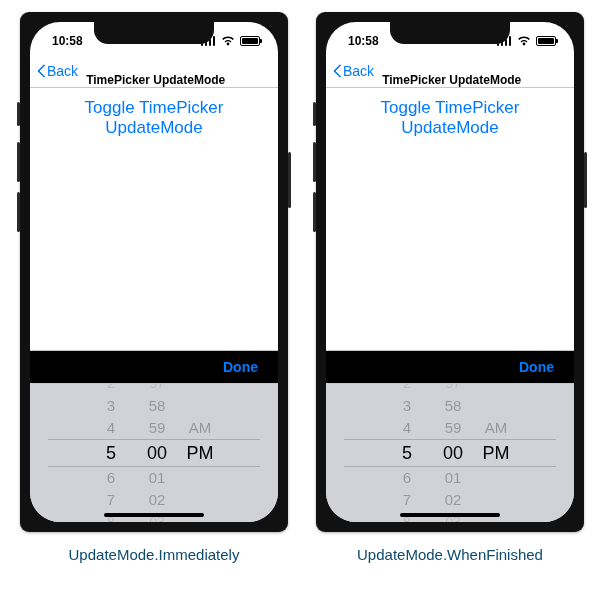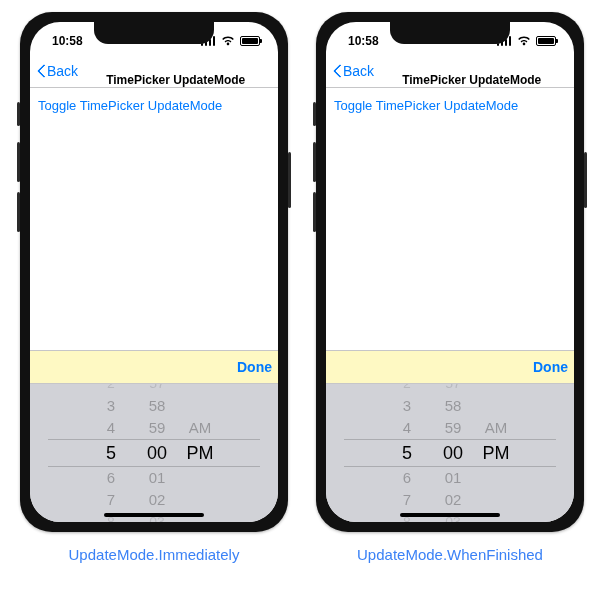--- a/index.html
+++ b/index.html
@@ -28,31 +28,31 @@
     justify-content: center;
   }
   .col {
     flex: 1;
     display: flex;
     flex-direction: column;
     align-items: center;
   }
   .caption {
     font-size: 15px;
-    color: #3b82f6;
+    color: #0c4a6e;
     margin: 14px 0 10px 0;
     text-align: center;
   }
 
   
   .phone {
     width: 268px;
     height: 520px;
     background: #111;
-    border-radius: 32px;
+    border-radius: 9px;
     padding: 10px;
     position: relative;
     box-shadow: 0 1px 3px rgba(0,0,0,0.3);
   }
   .side-btn { position:absolute; background:#2a2a2a; border-radius:2px; }
   .sb-l1 { left:-3px; top:90px; width:3px; height:24px; }
   .sb-l2 { left:-3px; top:130px; width:3px; height:40px; }
   .sb-l3 { left:-3px; top:180px; width:3px; height:40px; }
   .sb-r  { right:-3px; top:140px; width:3px; height:56px; }
 
@@ -111,21 +111,20 @@
   .batt-icon i { display:block; margin:1px; height:6px; width:16px; background:#000; border-radius:1px; }
 
   
   .nav-bar {
     height: 34px;
     border-bottom: 1px solid var(--ios-border);
     display: flex;
     align-items: center;
     position: relative;
     padding: 0 6px;
-    gap: 20px;
   }
   .back-btn {
     display:flex; align-items:center;
     color: var(--ios-blue);
     font-size: 14px;
     cursor:pointer;
   }
   .chevron-left {
     width:10px; height:16px;
     display:inline-block;
@@ -151,36 +150,36 @@
   }
 
   
   .cell {
     padding: 8px 12px;
     font-size: 13px;
     border-bottom: 1px solid var(--ios-border);
     background:#fff;
   }
   .link-row {
-    text-align:left;
+    text-align:center;
     padding: 10px 8px;
-    font-size: 13px;
+    font-size: 17px;
     color: var(--ios-blue);
     cursor:pointer;
   }
   .flex-fill { flex:1; }
 
   
   .accessory-bar {
-    background: #fef9c3;
+    background: #000000;
     border-top: 1px solid var(--ios-border);
     border-bottom: 1px solid var(--ios-border);
     display:flex;
     justify-content:flex-end;
-    padding: 8px 6px;
+    padding: 8px 20px;
   }
   .done-btn {
     color: var(--ios-blue);
     font-weight:600;
     font-size:14px;
     cursor:pointer;
   }
 
   
   .picker {

